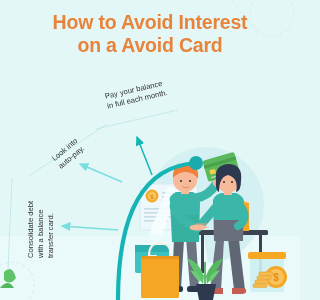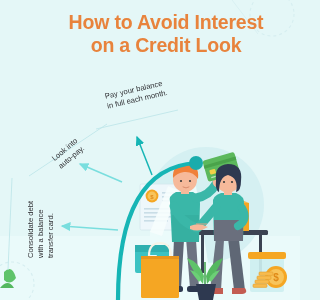--- a/index.html
+++ b/index.html
@@ -13,21 +13,21 @@
     background:#e4f7f7;
   }
   .layer{position:absolute;left:0;top:0;width:300px;height:300px;}
   #bg-deco{z-index:1;}
   #art{z-index:2;}
   #arcs{z-index:3;}
 
   
   #title-block{
     position:absolute;z-index:6;left:0;top:11px;width:300px;
-    text-align:center;line-height:1.16;padding-left:16px;
+    text-align:center;line-height:1.16;
   }
   #title-block .tline{
     display:block;
     color:#e8833c;
     font-weight:bold;
     font-size:19.5px;
     letter-spacing:-0.2px;
   }
 
   
@@ -225,21 +225,21 @@
 
     <path d="M118 230 L62 226" fill="none" stroke="#79dede" stroke-width="1.5" marker-end="url(#ahead)"></path>
 
     <path d="M96 129 L178 110" stroke="#bfe6ea" stroke-width="0.9" fill="none"></path>
     <path d="M29 176 L107 124" stroke="#bfe6ea" stroke-width="0.9" fill="none"></path>
     <path d="M8 270 L12 178" stroke="#bfe6ea" stroke-width="0.9" fill="none"></path>
   </svg>
 
   <div id="title-block">
     <span class="tline">How to Avoid Interest</span>
-    <span class="tline">on a Credit Look</span>
+    <span class="tline">on a Avoid Card</span>
   </div>
 
   <div class="callout" id="callout-pay">Pay your balance
 in full each month.</div>
 
   <div class="callout" id="callout-auto">Look into
 auto-pay.</div>
 
   <div class="callout" id="callout-consolidate">Consolidate debt
 with a balance

